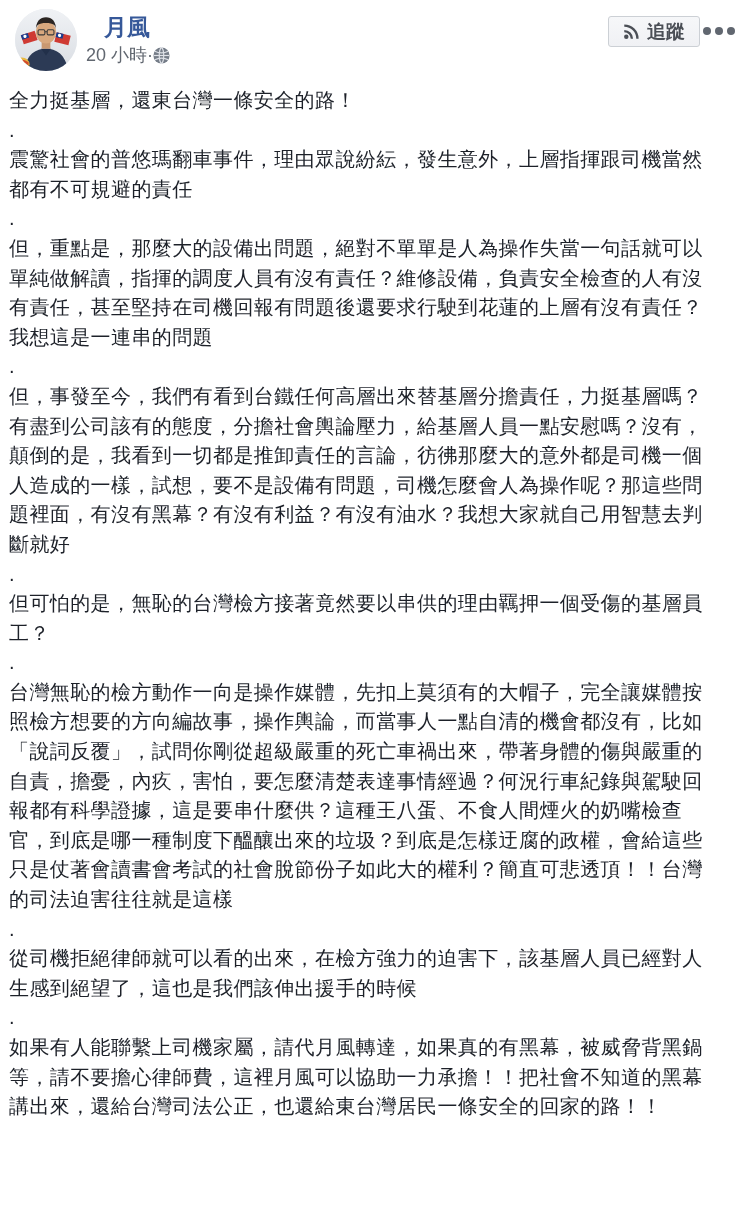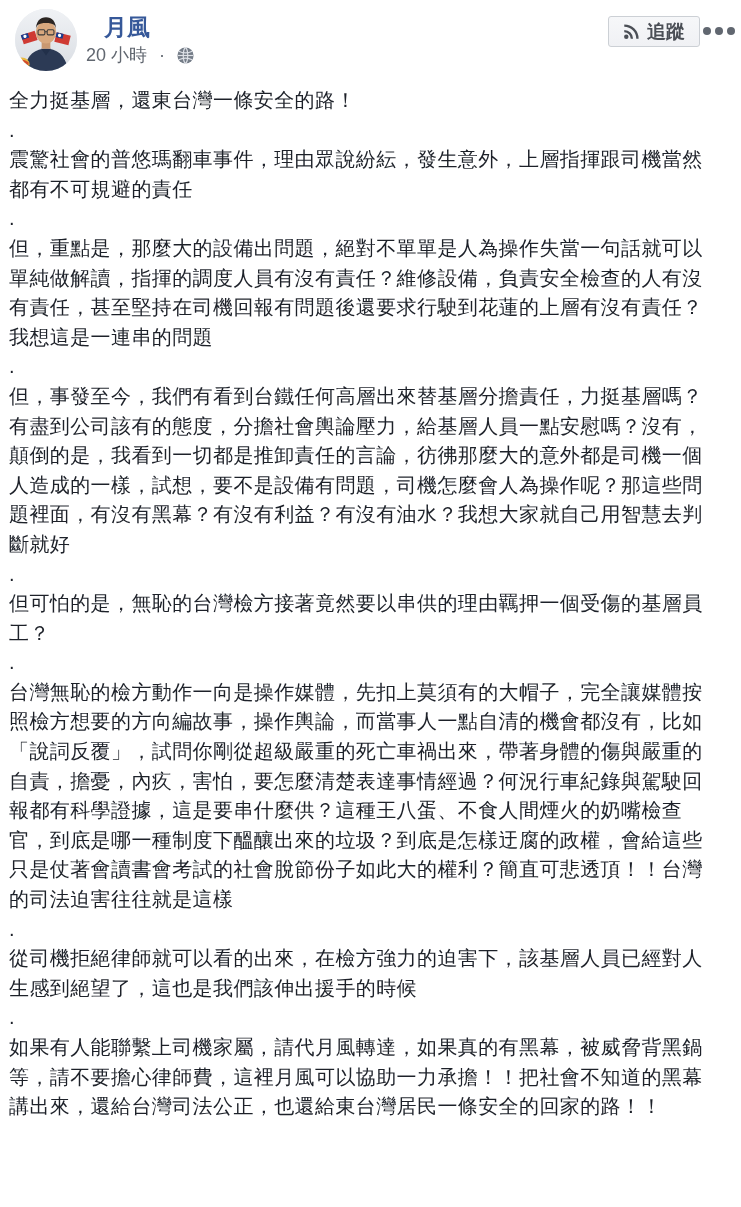--- a/index.html
+++ b/index.html
@@ -39,21 +39,21 @@
     cursor: pointer;
     line-height: 26px;
     margin-left: 18px;
   }
   .meta-row {
     position: absolute;
     left: 86px; top: 44px;
     height: 22px;
     display: flex;
     align-items: center;
-    gap: 12px;
+    gap: 0;
     font-size: 18px;
     color: #616770;
   }
   .meta-row .timestamp { cursor: pointer; }
   .meta-row .sep { color: #616770; }
   .globe-wrap { display: inline-flex; align-items: center; }
   .follow-btn {
     position: absolute;
     left: 608px; top: 16px;
     width: 92px; height: 31px;

